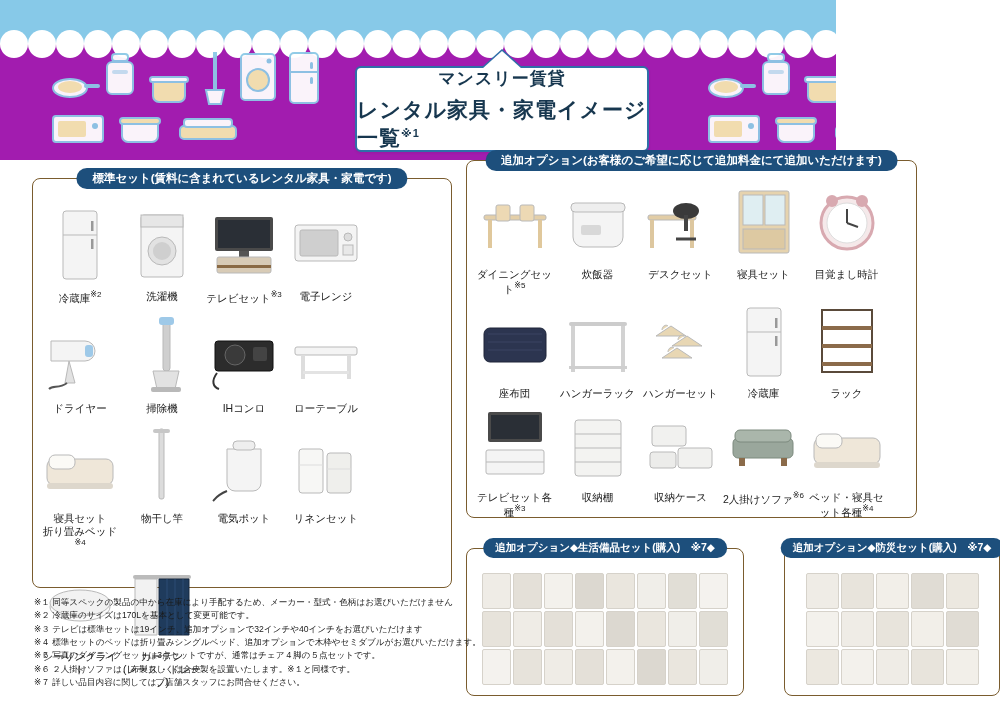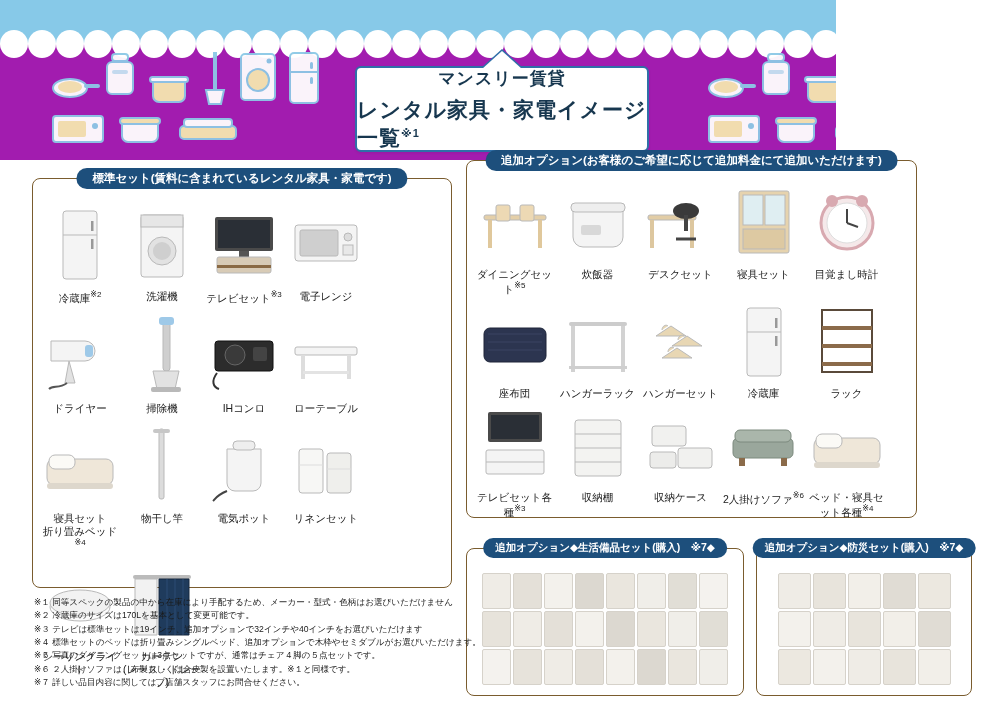--- a/index.html
+++ b/index.html
@@ -54,21 +54,21 @@
   .panel-title{
     position:absolute;top:-11px;left:50%;transform:translateX(-50%);
     background:#1d4f7c;color:#fff;font-size:11.5px;font-weight:bold;
     padding:3px 16px;border-radius:11px;white-space:nowrap;
   }
   .panel-title.small{font-size:10.5px;padding:3px 12px;}
 
   #standard-panel{left:32px;top:178px;width:420px;height:410px;}
   #option-panel{left:466px;top:160px;width:451px;height:358px;}
   #daily-panel{left:466px;top:548px;width:278px;height:148px;}
-  #disaster-panel{left:756px;top:548px;width:216px;height:148px;}
+  #disaster-panel{left:784px;top:548px;width:216px;height:148px;}
 
   .grid{display:flex;flex-wrap:wrap;padding:22px 6px 4px 6px;box-sizing:border-box;}
   .cell{display:flex;flex-direction:column;align-items:center;justify-content:flex-start;}
   .cell .thumb{display:flex;align-items:flex-end;justify-content:center;}
   .cap{
     text-align:center;font-size:10.5px;color:#1a1a1a;line-height:1.25;margin-top:3px;
     white-space:pre-line;
   }
   .cap .note{font-size:8px;vertical-align:super;}
 

